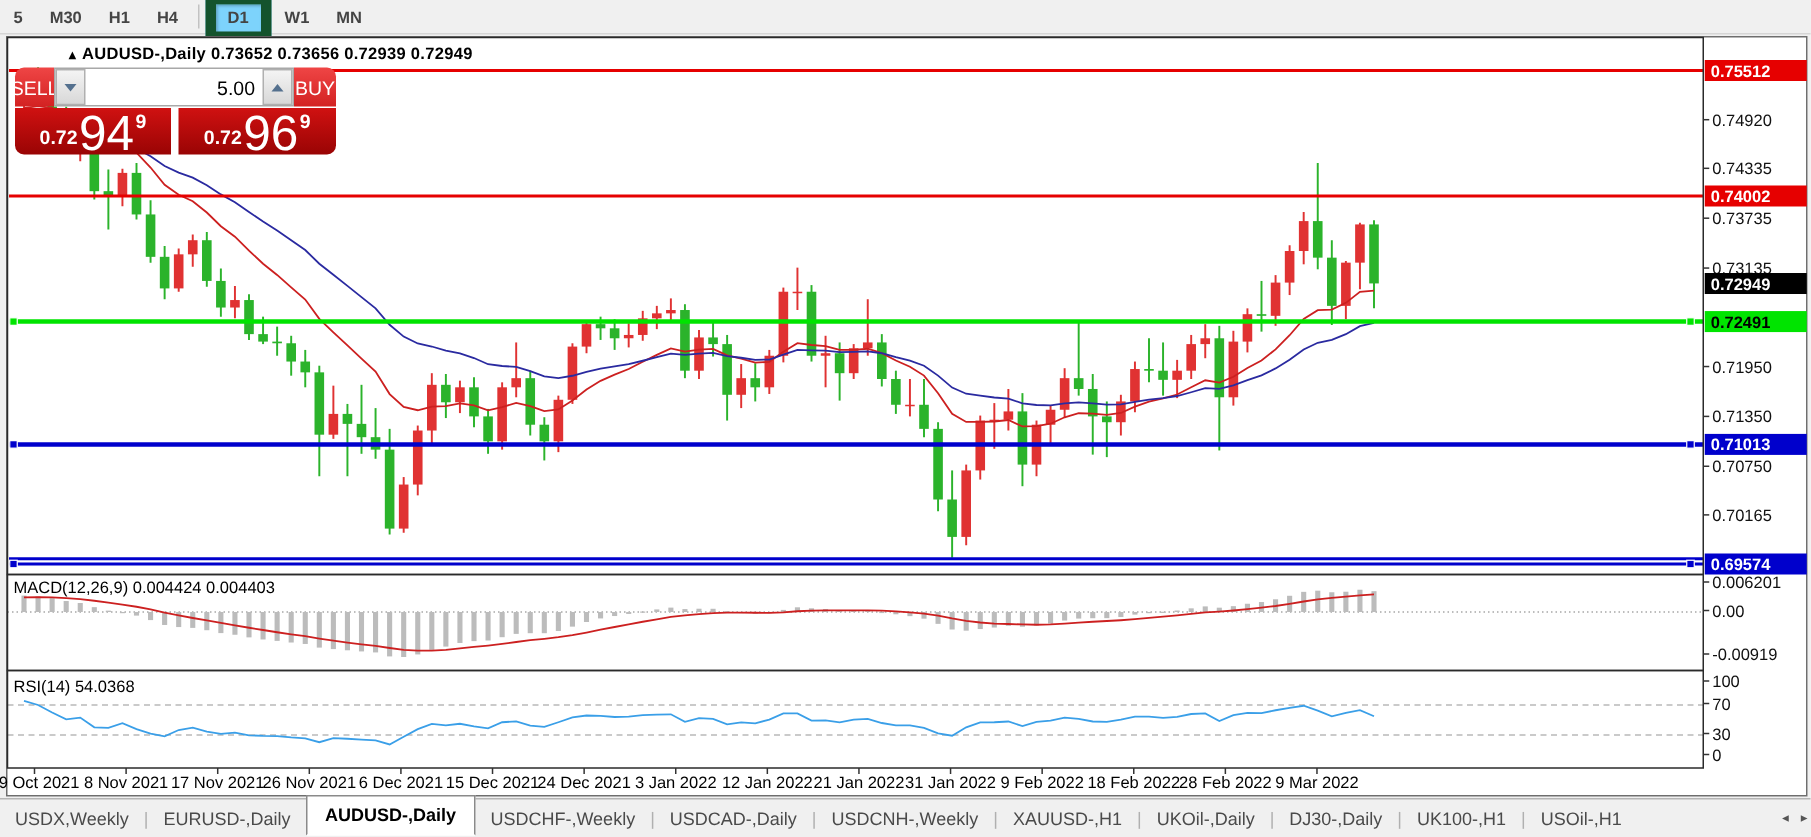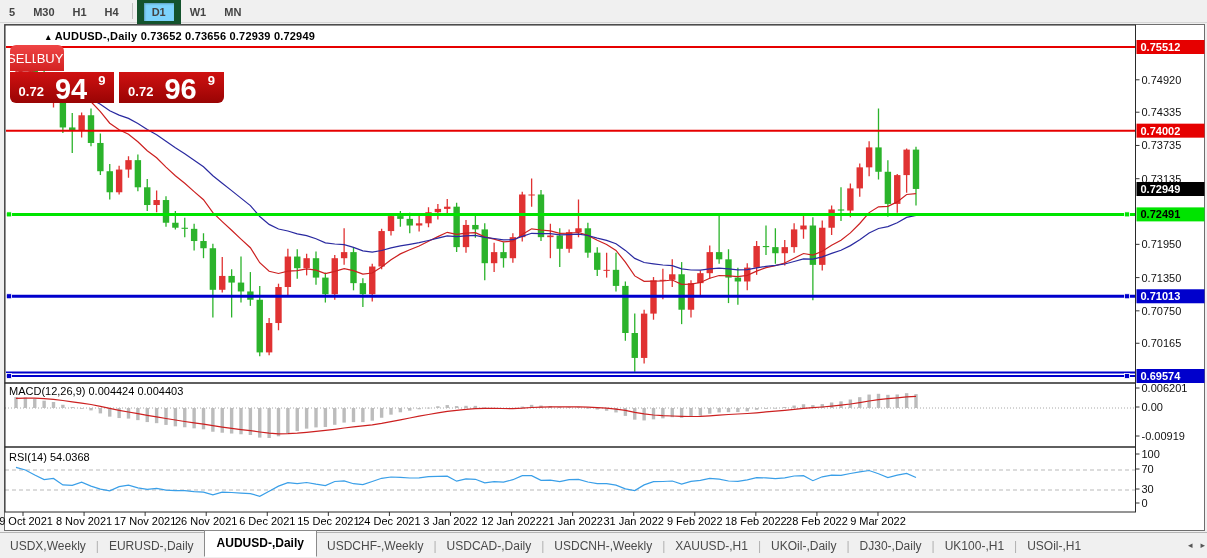--- a/index.html
+++ b/index.html
@@ -36,25 +36,25 @@
   .spin-btn { width:20px; background:linear-gradient(#f4f4f4,#d8d8d8); border:1px solid #b0b0b0;
     display:flex; align-items:center; justify-content:center; cursor:pointer; }
   .tri-dn { width:0; height:0; border-left:4px solid transparent; border-right:4px solid transparent;
     border-top:5px solid #54708e; }
   .tri-up { width:0; height:0; border-left:4px solid transparent; border-right:4px solid transparent;
     border-bottom:5px solid #54708e; }
   #spin-value { flex:1; font-size:13px; color:#000; display:flex; align-items:center;
     justify-content:flex-end; padding-right:5px; }
   #tp-row2 { display:flex; height:31px; margin-top:1px; }
   .price-tile { background:linear-gradient(#d01111,#990404); color:#fff; display:flex;
-    align-items:flex-end; justify-content:center; cursor:pointer; padding-bottom:1px;gap:10px; }
+    align-items:flex-end; justify-content:center; cursor:pointer; padding-bottom:1px; }
   #sell-tile { width:104px; margin-right:5px; border-radius:0 0 0 6px; }
   #buy-tile  { width:105px; border-radius:0 0 6px 0; }
   .p-base { font-size:13px; font-weight:bold; margin:0 1px 3px 0; }
-  .p-big  { font-size:29px; line-height:26px;font-weight:bold; }
+  .p-big  { font-size:33px; line-height:26px; }
   .p-sup  { font-size:13px; font-weight:bold; align-self:flex-start; margin:1px 0 0 1px; }
 
   
   #tabbar { position:absolute; left:0; top:532px; width:1207px; height:26px;
     background:#f0f0f0; border-top:1px solid #b5b5b5; display:flex; align-items:center;
     }
   .tab { font-size:12px; color:#4a4a4a; padding:4px 10px; white-space:nowrap; cursor:pointer; }
   .tab.active { background:#fff; color:#000; font-weight:bold; border:1px solid #8a8a8a;
     border-bottom:1px solid #fff; margin-top:-4px; padding:5px 12px 6px 12px; }
   .tab-sep { color:#b0b0b0; font-size:12px; }
@@ -485,20 +485,29 @@
   </svg>
 
 <div id="chart-title">
   <span class="arr">▴</span><span>AUDUSD-,Daily</span>
   <span>0.73652 0.73656 0.72939 0.72949</span>
 </div>
 
 <div id="tradepanel">
   <div id="tp-row1">
     <div id="sell-btn" class="tp-btn">SELL</div>
+    <div id="spinner">
+      <div class="spin-btn">
+          <span class="tri-dn"></span>
+        </div>
+      <div id="spin-value">5.00</div>
+      <div class="spin-btn">
+          <span class="tri-up"></span>
+        </div>
+    </div>
     <div id="buy-btn" class="tp-btn">BUY</div>
   </div>
   <div id="tp-row2">
     <div id="sell-tile" class="price-tile">
       <span class="p-base">0.72</span>
       <span class="p-big">94</span>
       <span class="p-sup">9</span>
     </div>
     <div id="buy-tile" class="price-tile">
       <span class="p-base">0.72</span>

